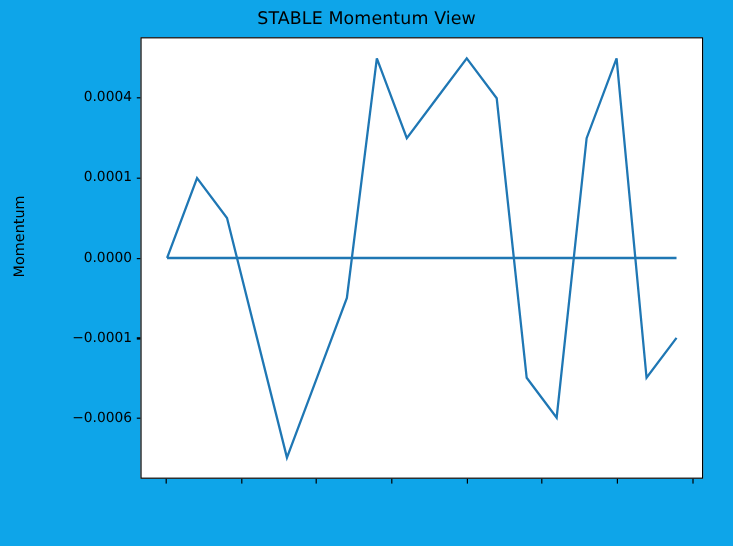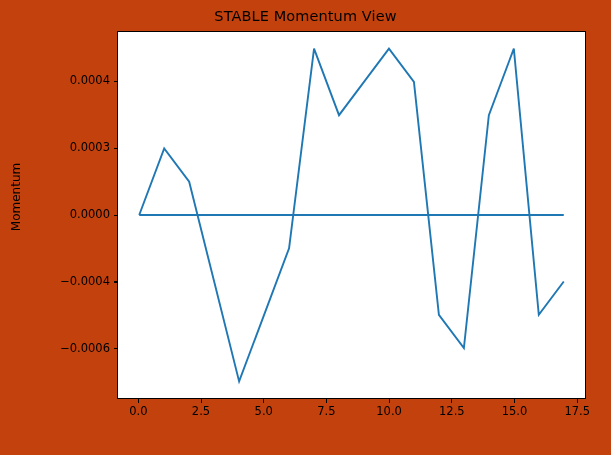--- a/index.html
+++ b/index.html
@@ -10,21 +10,21 @@
   body {
     width: 611px;
     height: 455px;
     font-family: "DejaVu Sans", sans-serif;
     overflow: hidden;
   }
   #figure {
     position: relative;
     width: 611px;
     height: 455px;
-    background: #c2410c;
+    background: #0ea5e9;
   }
   #chart-title {
     position: absolute;
     left: 0;
     top: 8px;
     width: 611px;
     text-align: center;
     font-size: 14.5px;
     color: #000000;
     letter-spacing: 0.1px;
@@ -120,34 +120,24 @@
 
   <div id="plot-frame">
     <svg id="plot-svg" viewBox="0 0 469 368" preserveAspectRatio="none">
         <polyline points="21.32,184.00 46.40,117.09 71.48,150.55 96.56,250.91 121.64,351.27 146.72,284.36 171.80,217.45 196.88,16.73 221.96,83.64 247.04,50.18 272.12,16.73 297.20,50.18 322.28,284.36 347.36,317.82 372.44,83.64 397.52,16.73 422.60,284.36 447.68,250.91" fill="none" stroke="#1f77b4" stroke-width="1.9" stroke-linejoin="miter" stroke-linecap="butt" vector-effect="non-scaling-stroke"></polyline>
         <polyline points="21.32,184.00 46.40,184.00 71.48,184.00 96.56,184.00 121.64,184.00 146.72,184.00 171.80,184.00 196.88,184.00 221.96,184.00 247.04,184.00 272.12,184.00 297.20,184.00 322.28,184.00 347.36,184.00 372.44,184.00 397.52,184.00 422.60,184.00 447.68,184.00" fill="none" stroke="#1f77b4" stroke-width="1.9" stroke-linejoin="miter" stroke-linecap="butt" vector-effect="non-scaling-stroke"></polyline>
       </svg>
   </div>
 
   <div id="ytick-labels">
       <div class="tick-label-y" style="top: 73.1818px;">0.0004</div>
-      <div class="tick-label-y" style="top: 140.091px;">0.0003</div>
+      <div class="tick-label-y" style="top: 140.091px;">0.0001</div>
       <div class="tick-label-y" style="top: 207px;">0.0000</div>
-      <div class="tick-label-y" style="top: 273.909px;">−0.0004</div>
+      <div class="tick-label-y" style="top: 273.909px;">−0.0001</div>
       <div class="tick-label-y" style="top: 340.818px;">−0.0006</div>
-    </div>
-  <div id="xtick-labels">
-      <div class="tick-label-x" style="left: 138.318px; top: 0px;">0.0</div>
-      <div class="tick-label-x" style="left: 201.019px; top: 0px;">2.5</div>
-      <div class="tick-label-x" style="left: 263.719px; top: 0px;">5.0</div>
-      <div class="tick-label-x" style="left: 326.42px; top: 0px;">7.5</div>
-      <div class="tick-label-x" style="left: 389.12px; top: 0px;">10.0</div>
-      <div class="tick-label-x" style="left: 451.821px; top: 0px;">12.5</div>
-      <div class="tick-label-x" style="left: 514.521px; top: 0px;">15.0</div>
-      <div class="tick-label-x" style="left: 577.222px; top: 0px;">17.5</div>
     </div>
 
   <div id="ylabel">Momentum</div>
 
 <div class="tick-mark-y" style="left: 113.5px; top: 80.6818px;"></div>
     <div class="tick-mark-y" style="left: 113.5px; top: 147.591px;"></div>
     <div class="tick-mark-y" style="left: 113.5px; top: 214.5px;"></div>
     <div class="tick-mark-y" style="left: 113.5px; top: 281.409px;"></div>
     <div class="tick-mark-y" style="left: 113.5px; top: 348.318px;"></div>
     <div class="tick-mark-x" style="left: 137.818px; top: 399px;"></div>

